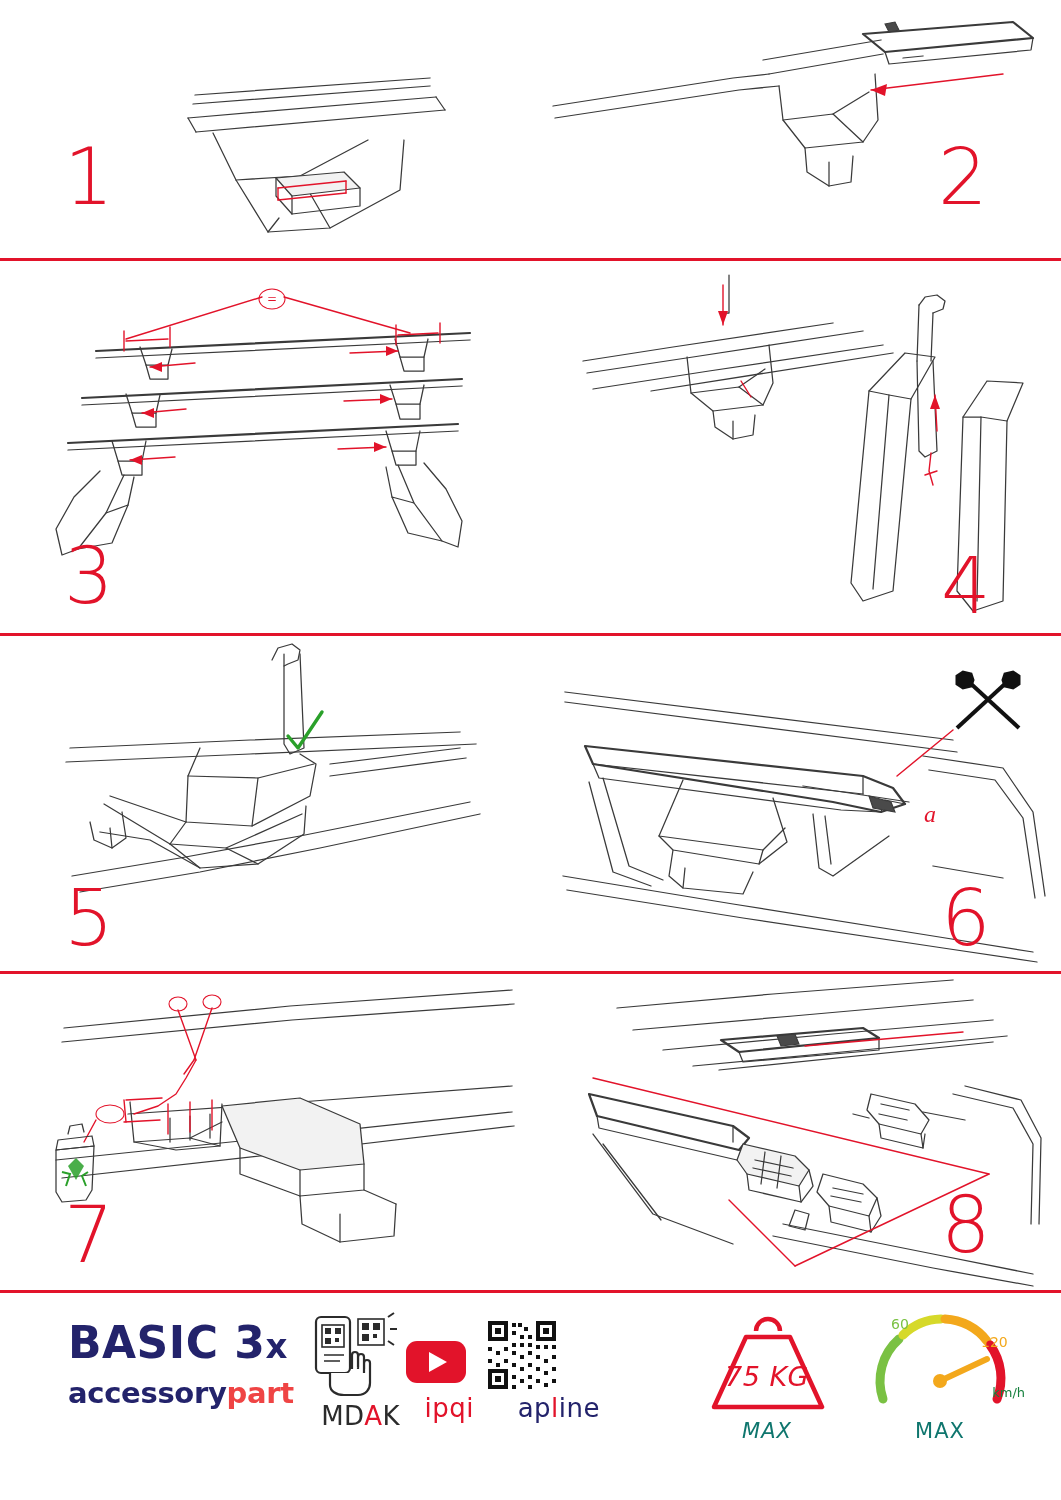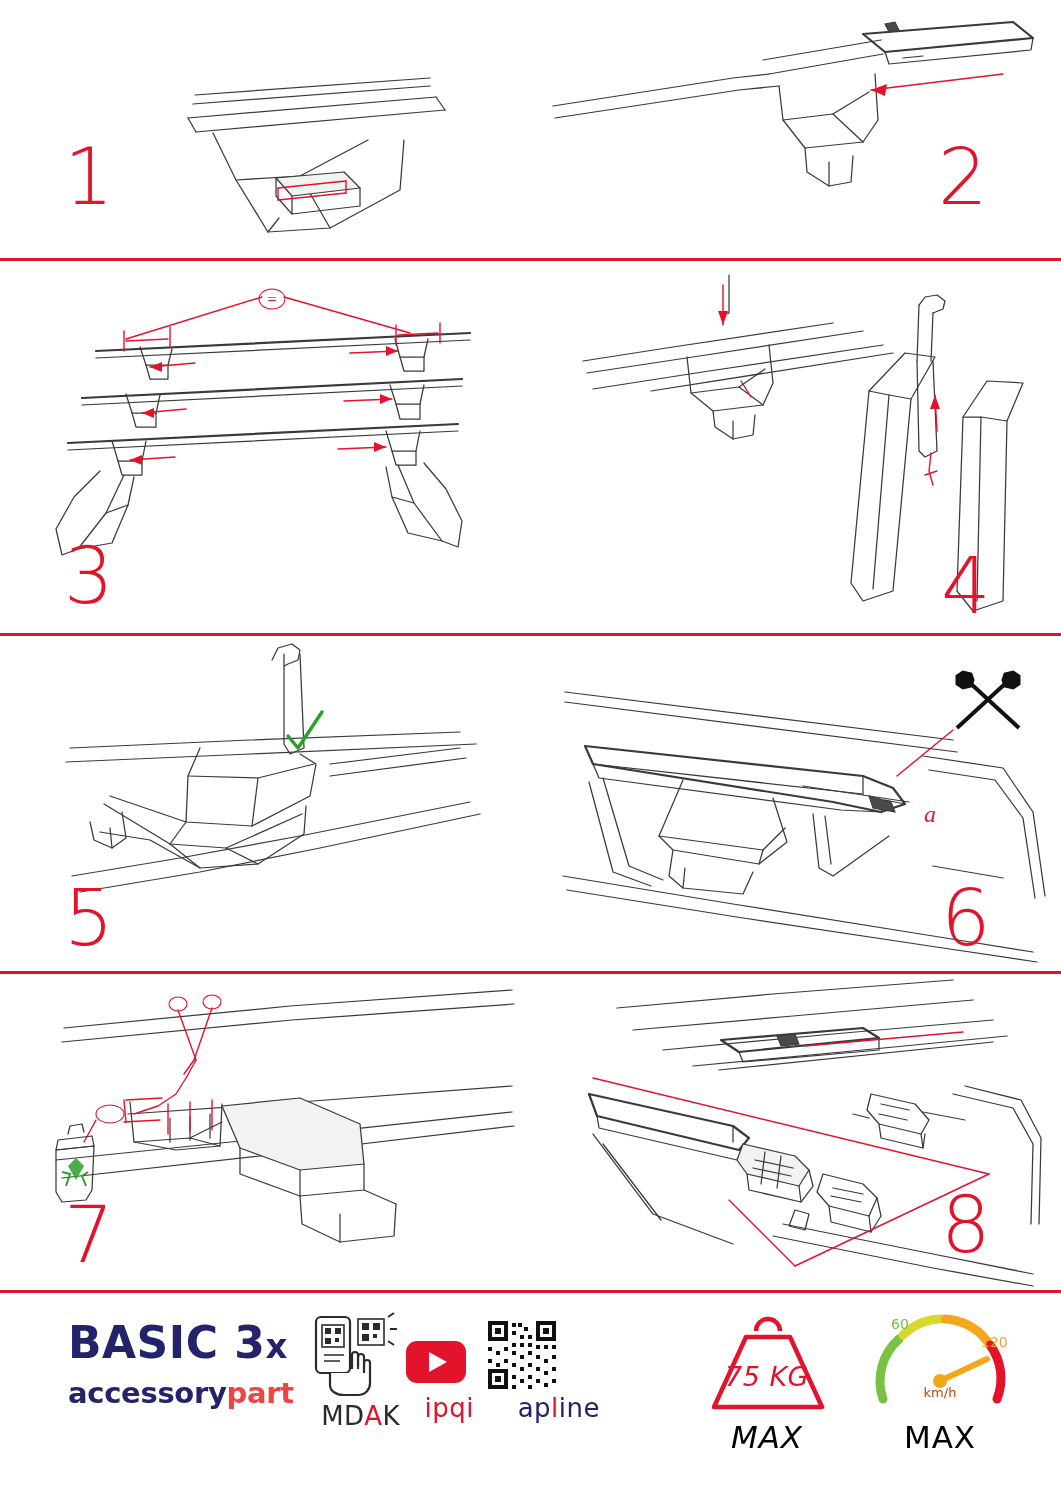--- a/index.html
+++ b/index.html
@@ -95,41 +95,41 @@
   }
   .cap-mdak { color: #2b2b2b; }
   .cap-mdak .a { color: #e2132a; }
   .cap-ipqi { color: #e2132a; font-weight: normal; }
   .cap-apline { color: #23236b; }
   .cap-apline .l { color: #e2132a; }
 
   .maxblock { position: absolute; text-align: center; }
   .maxlabel {
     font-family: "DejaVu Sans", sans-serif;
-    font-size: 31px;
-    color: #000000;
+    font-size: 21px;
+    color: #0f766e;
     letter-spacing: 1px;
     margin-top: 2px;
   }
   .weight-text {
     position: absolute;
     left: 0; right: 0;
     top: 54px;
     text-align: center;
     font-family: "DejaVu Sans", sans-serif;
     font-size: 27px;
     color: #e2132a;
     letter-spacing: 0.5px;
   }
   .kmh {
     position: absolute; left: 0; right: 0; top: 82px;
-    text-align: center;
+    text-align: right;
     font-family: "DejaVu Sans", sans-serif;
     font-size: 13px;
-    color: #c2410c;
+    color: #15803d;
   }
 </style>
 </head>
 <body>
 
 <div class="page">
 
   <div class="grid">
 
     <div class="cell" style="left:0;top:0;width:530px;height:258px;">

